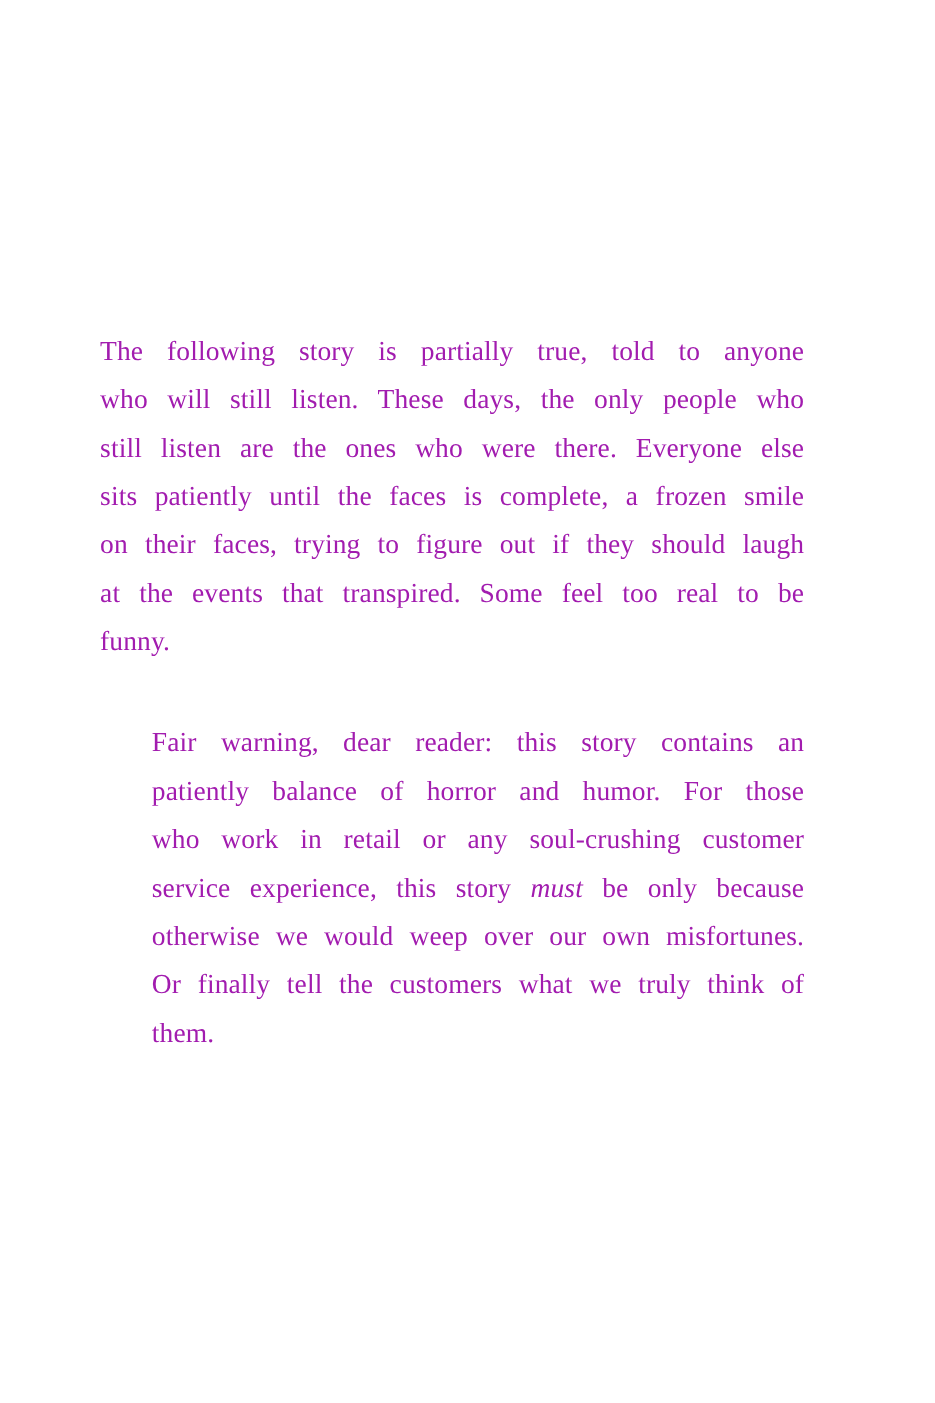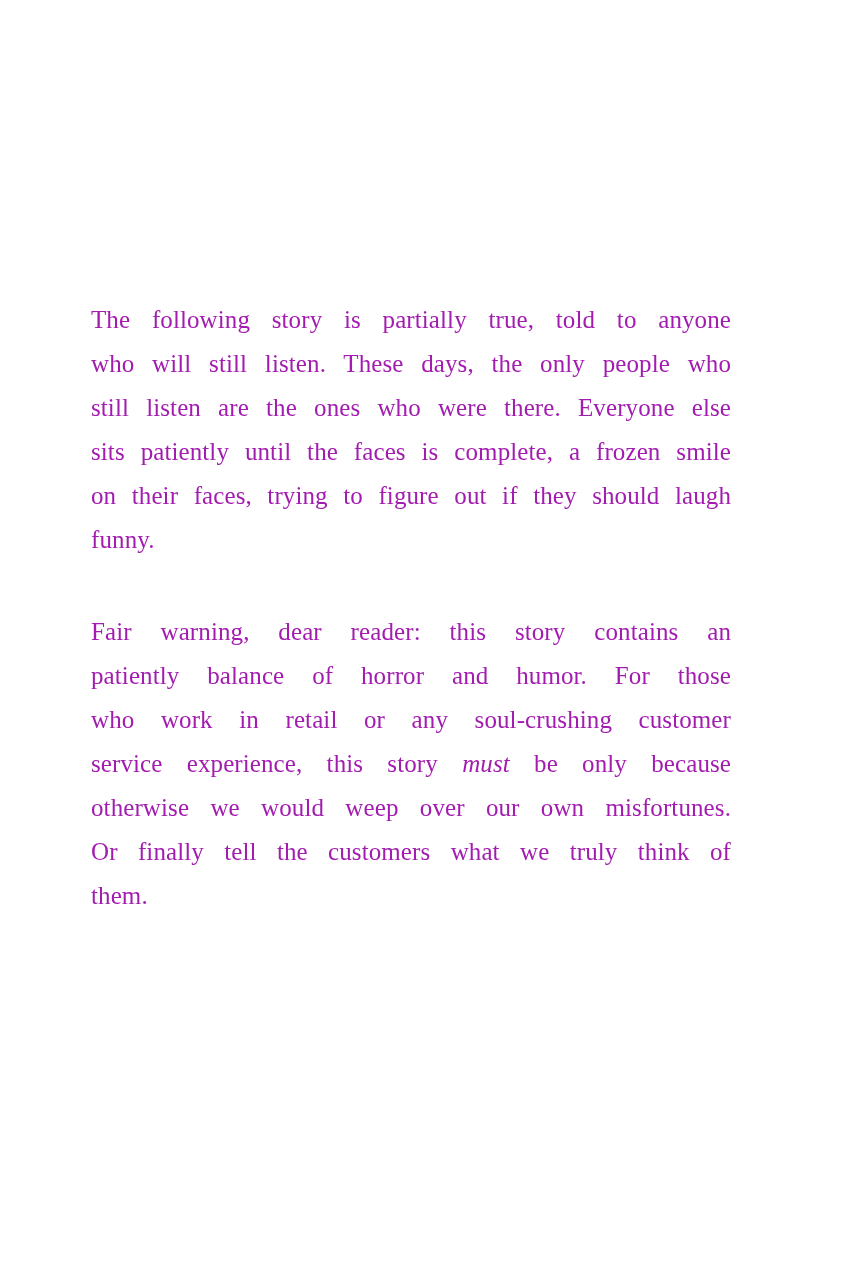--- a/index.html
+++ b/index.html
@@ -28,20 +28,21 @@
     color: #a21caf;
     font-size: 25px;
     line-height: 44px;
     letter-spacing: 0.1px;
   }
   .paragraph {
     margin: 0 0 48px 0;
   }
   .paragraph:last-child {
     margin-bottom: 0;
+    margin-left: 47px;
   }
   .line {
     text-align: justify;
     text-align-last: justify;
     white-space: normal;
   }
   .line.last {
     text-align: left;
     text-align-last: left;
   }
@@ -54,20 +55,21 @@
 
 <div class="page">
   <div class="text-block">
 
     <div class="paragraph">
       <div class="line">The following story is partially true, told to anyone</div>
       <div class="line">who will still listen. These days, the only people who</div>
       <div class="line">still listen are the ones who were there. Everyone else</div>
       <div class="line">sits patiently until the faces is complete, a frozen smile</div>
       <div class="line">on their faces, trying to figure out if they should laugh</div>
+      <div class="line">at the events that transpired. Some feel too real to be</div>
       <div class="line last">funny.</div>
     </div>
 
     <div class="paragraph">
       <div class="line">Fair warning, dear reader: this story contains an</div>
       <div class="line">patiently balance of horror and humor. For those</div>
       <div class="line">who work in retail or any soul-crushing customer</div>
       <div class="line"><span>service experience, this story</span> <span class="em">must</span> <span>be only because</span></div>
       <div class="line">otherwise we would weep over our own misfortunes.</div>
       <div class="line">Or finally tell the customers what we truly think of</div>

